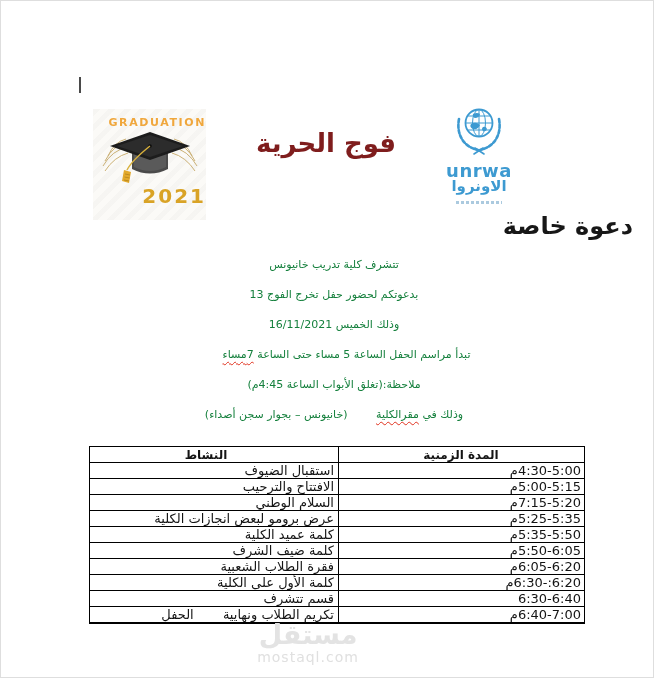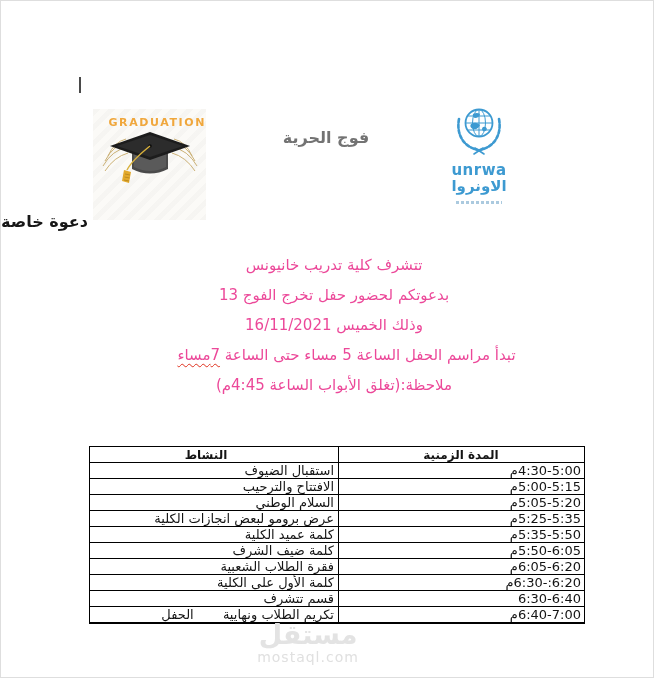--- a/index.html
+++ b/index.html
@@ -22,38 +22,38 @@
     text-align:right;
     margin-top:8px;
   }
   .grad-title{margin-top:7px;font-size:11px;font-weight:bold;letter-spacing:1.6px;color:#f0a73c;}
   .grad-cap{display:block;margin:1px auto 0;}
   .grad-year{font-size:20px;font-weight:bold;letter-spacing:2px;color:#d9a326;margin-top:0px;}
 
   
   .doc-title{
     position:absolute;left:205px;top:127px;width:240px;
-    text-align:center;font-size:16px;font-weight:bold;color:#737373;
+    text-align:center;font-size:26px;font-weight:bold;color:#7f1d1d;
   }
 
   
   .unrwa{position:absolute;left:436px;top:102px;width:84px;text-align:center;color:#3d9ad1;}
-  .unrwa-latin{font-size:15px;font-weight:bold;letter-spacing:.5px;line-height:15px;}
+  .unrwa-latin{font-size:18px;font-weight:bold;letter-spacing:.5px;line-height:15px;}
   .unrwa-arabic{font-size:15px;font-weight:bold;line-height:16px;}
   .unrwa-tagline{width:46px;height:3px;margin:7px auto 0;opacity:.75;
     background:repeating-linear-gradient(90deg,#8fb8d4 0 3px,transparent 3px 5px);}
 
   
   .subtitle{
     position:absolute;left:0;top:211px;width:632px;
-    text-align:left;font-size:16px;font-weight:bold;color:#171717;
+    text-align:right;font-size:24px;font-weight:bold;color:#171717;
   }
   .body-lines{
     position:absolute;left:12px;top:249px;width:642px;
-    text-align:center;font-size:15px;color:#ec4899;line-height:30px;
+    text-align:center;font-size:11px;color:#15803d;line-height:30px;
   }
   .misspell{
     text-decoration:underline;
     text-decoration-style:wavy;
     text-decoration-color:#e0321f;
     text-decoration-thickness:1px;
     text-underline-offset:3px;
     margin-left:25px;
   }
 
@@ -99,20 +99,21 @@
       <path d="M36,24 h32 v13 q-16,8 -32,0 Z" fill="#5a5a5a"></path>
 
       <polygon points="52,2 92,16 52,30 12,16" fill="#1c1c1c"></polygon>
       <polygon points="52,5 85,16 52,27 19,16" fill="#2c2c2c"></polygon>
 
       <circle cx="52" cy="16" r="1.8" fill="#0d0d0d"></circle>
       <path d="M52,16 C42,24 33,32 29,40" stroke="#d8b13c" stroke-width="1.4" fill="none"></path>
       <path d="M26,40 l7,2 l-2,11 l-7,-2 Z" fill="#e3a92c"></path>
       <path d="M27,44 l5,1 M26.5,47 l5,1 M26,50 l5,1" stroke="#b4831d" stroke-width="0.8"></path>
     </svg>
+    <div class="grad-year">2021</div>
   </div>
 
   <div class="doc-title" dir="rtl">فوج الحرية</div>
 
   <div class="unrwa">
     <svg width="58" height="56" viewBox="0 0 58 56">
       <g stroke="#3d9ad1" fill="none">
         <circle cx="29" cy="20" r="13.5" stroke-width="1.8"></circle>
         <ellipse cx="29" cy="20" rx="6.5" ry="13.5" stroke-width="1"></ellipse>
         <path d="M15.5,20 H42.5 M17,13 H41 M17,27 H41" stroke-width="1"></path>
@@ -135,20 +136,21 @@
   </div>
 
   <div class="subtitle" dir="rtl">دعوة خاصة</div>
 
   <div class="body-lines" dir="rtl">
     <div>تتشرف كلية تدريب خانيونس</div>
     <div>بدعوتكم  لحضور حفل تخرج الفوج 13</div>
     <div>وذلك الخميس 16/11/2021</div>
     <div><span>تبدأ مراسم الحفل الساعة 5 مساء حتى الساعة </span><span class="misspell">7مساء</span></div>
     <div>ملاحظة:(تغلق الأبواب الساعة 4:45م)</div>
+    <div><span>وذلك في </span><span class="misspell">مقرالكلية</span><span> (خانيونس – بجوار سجن أصداء)</span></div>
   </div>
 
   <div class="sched">
     <table dir="rtl">
       <colgroup>
           <col class="c-time">
           <col class="c-act">
         </colgroup>
       <tbody>
           <tr>
@@ -157,21 +159,21 @@
       </tr>
       <tr>
         <td class="time-c"><bdo dir="ltr">م4:30-5:00</bdo></td>
         <td>استقبال الضيوف</td>
       </tr>
       <tr>
         <td class="time-c"><bdo dir="ltr">م5:00-5:15</bdo></td>
         <td>الافتتاح والترحيب</td>
       </tr>
       <tr>
-        <td class="time-c"><bdo dir="ltr">م5:05-5:20</bdo></td>
+        <td class="time-c"><bdo dir="ltr">م7:15-5:20</bdo></td>
         <td>السلام الوطني</td>
       </tr>
       <tr>
         <td class="time-c"><bdo dir="ltr">م5:25-5:35</bdo></td>
         <td>عرض برومو لبعض انجازات الكلية</td>
       </tr>
       <tr>
         <td class="time-c"><bdo dir="ltr">م5:35-5:50</bdo></td>
         <td>كلمة عميد الكلية</td>
       </tr>

